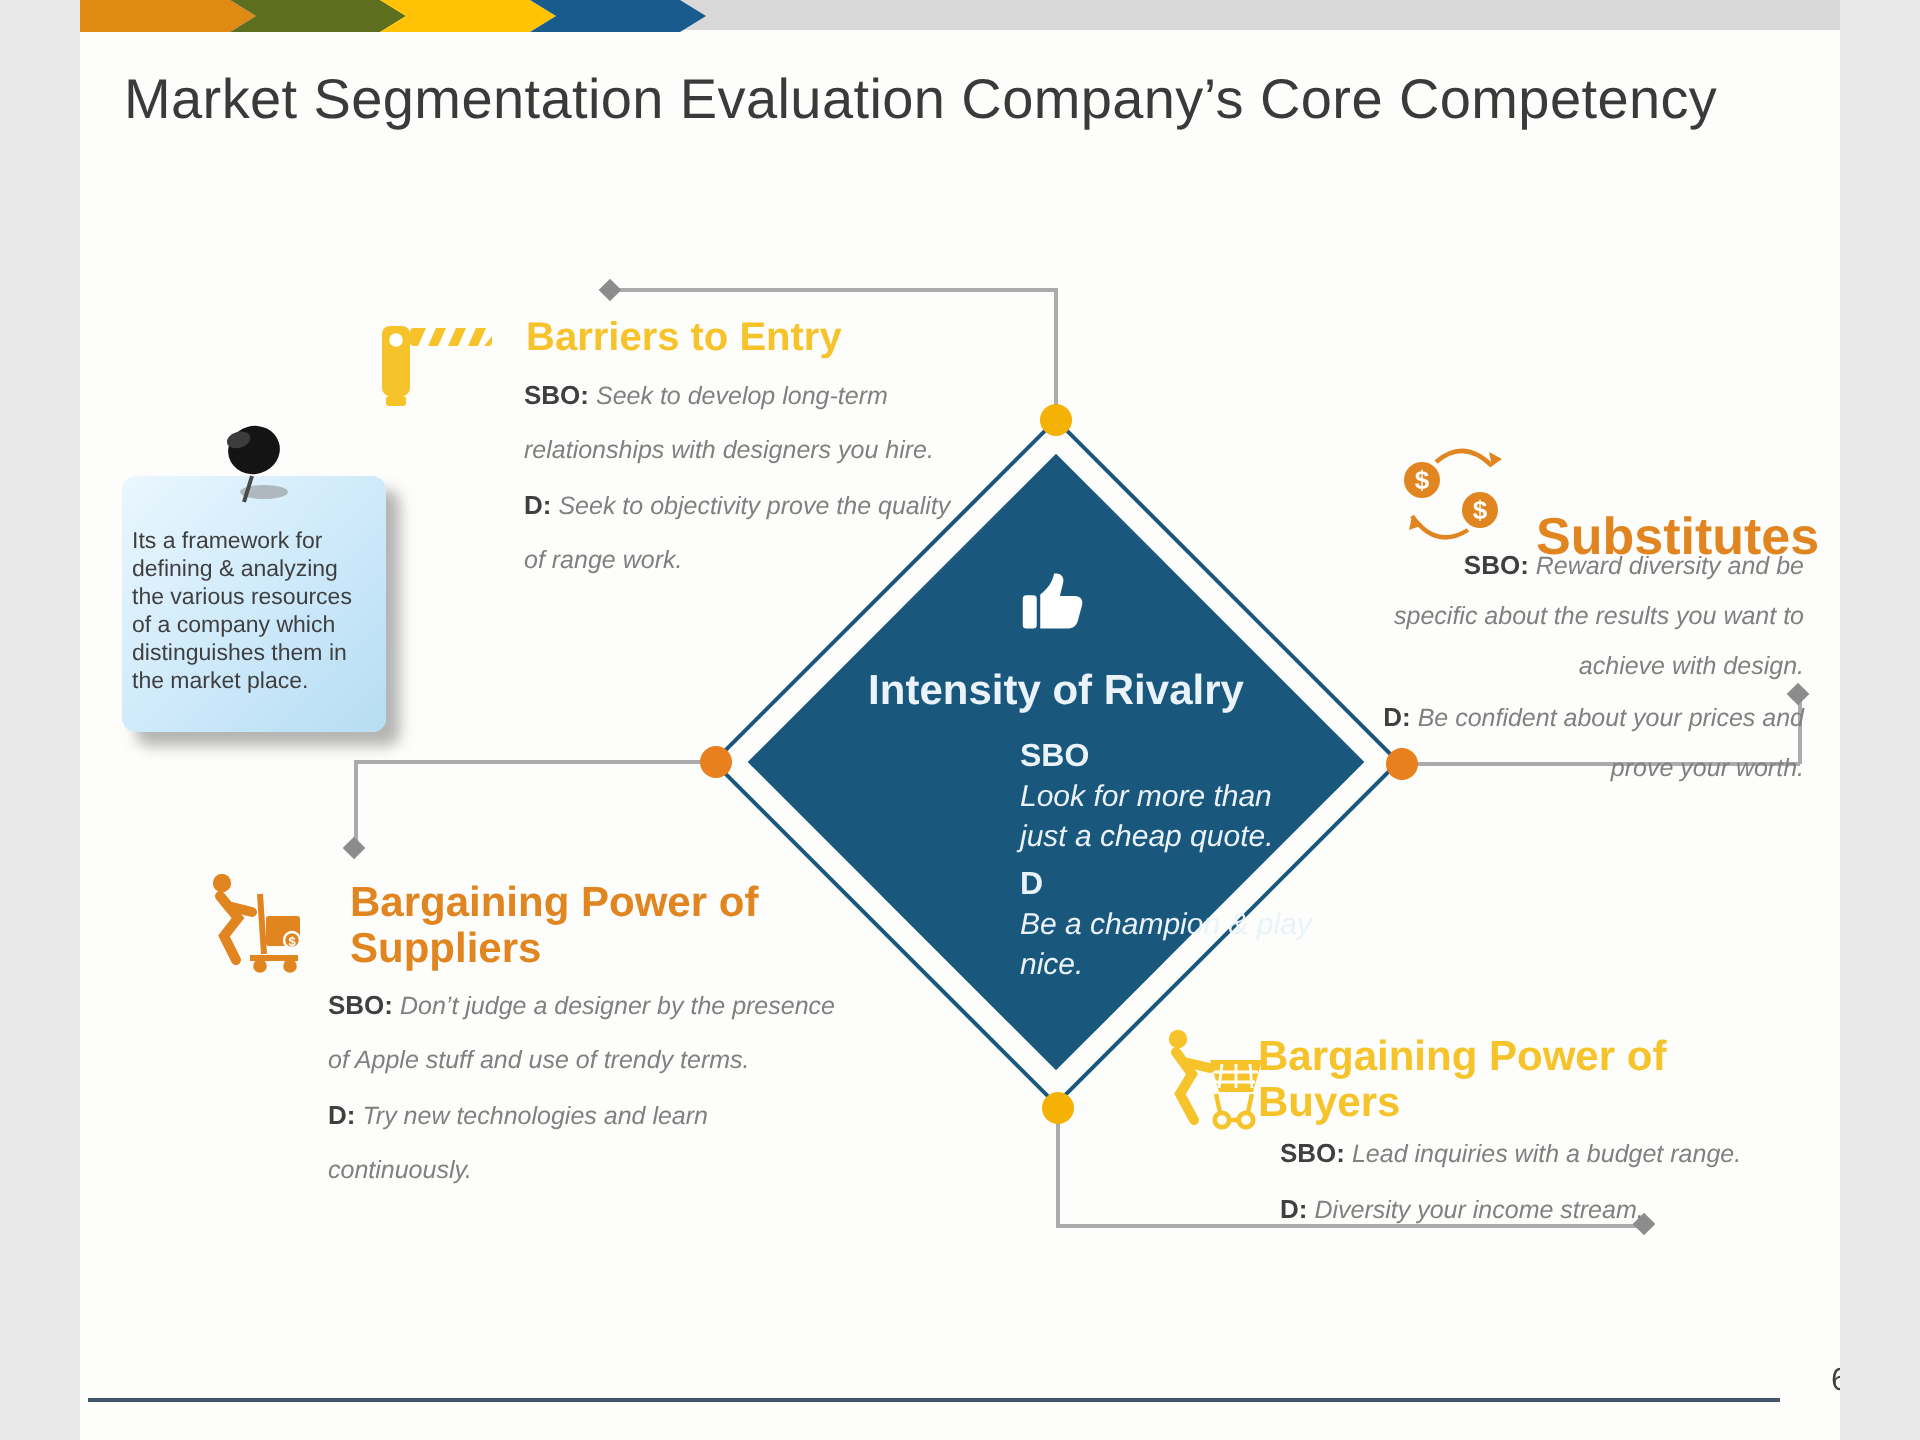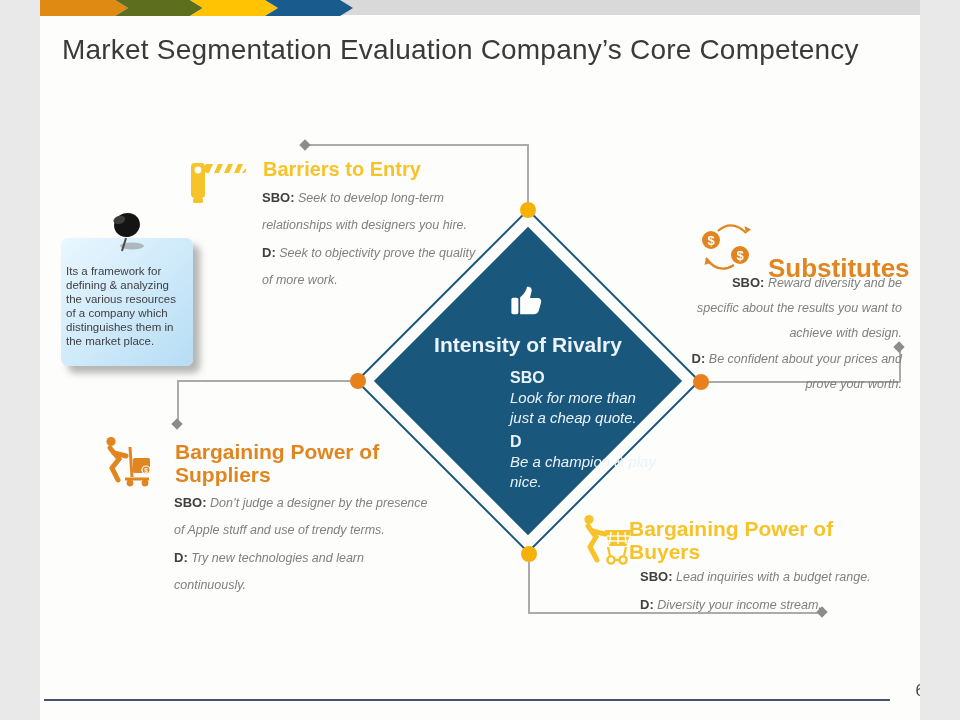--- a/index.html
+++ b/index.html
@@ -50,21 +50,21 @@
   .f-body i{font-style:italic;}
   .f-icon{position:absolute;z-index:2;}
   .barriers-icon{left:142px;top:156px;}
   .barriers-title{left:222px;top:157px;font-size:20px;color:var(--accent-yellow);}
   .barriers-body{left:222px;top:184px;width:214px;}
   .subs-icon{left:658px;top:222px;}
   .subs-title{left:727px;top:252px;font-size:26px;color:var(--accent-orange);}
   .subs-body{left:650px;top:270px;width:212px;text-align:right;line-height:25px;}
   .supp-icon{left:55px;top:435px;}
   .supp-title{left:134px;top:439px;font-size:21px;color:var(--accent-orange);width:212px;line-height:23px;}
-  .supp-body{left:134px;top:489px;width:260px;}
+  .supp-body{left:124px;top:489px;width:260px;}
   .buy-icon{left:539px;top:513px;}
   .buy-title{left:588px;top:516px;font-size:21px;color:var(--accent-yellow);width:232px;line-height:23px;}
   .buy-body{left:600px;top:563px;width:270px;line-height:28px;}
   
   .note{position:absolute;left:21px;top:238px;width:132px;height:128px;border-radius:7px;
         background:linear-gradient(135deg,#EAF7FE 0%,var(--note-blue) 55%,#B6DDF3 100%);
         box-shadow:7px 7px 7px rgba(110,110,110,.5);z-index:2;}
   .note-text{padding:27px 5px 0;font-size:11.5px;line-height:13.9px;text-align:left;color:#3F3F3F;}
   .pin{position:absolute;left:66px;top:208px;z-index:3;}
   
@@ -138,21 +138,21 @@
         <path d="M51 8 l5 0 l-4 9 l-5 0 z"></path>
         <path d="M61 8 l3 0 l0 4 l-4 5 l-3 0 z"></path>
       </g>
     </svg>
   </span>
   <h2 class="f-title barriers-title">Barriers to Entry</h2>
   <div class="f-body barriers-body">
     <p><b>SBO:</b>
        <i>Seek to develop long-term relationships with designers you hire.</i></p>
     <p><b>D:</b>
-       <i>Seek to objectivity prove the quality of more work.</i></p>
+       <i>Seek to objectivity prove the quality of range work.</i></p>
   </div>
 
   <span class="f-icon subs-icon">
     <svg width="66" height="50" viewBox="0 0 66 50">
       <g stroke="#E0851F" stroke-width="2.2" fill="none">
         <path d="M20 9 Q34 -3 48 11"></path>
         <path d="M36 43 Q20 53 8 36"></path>
       </g>
       <g fill="#E0851F">
         <path d="M48 11 l-1.5-7 l6.5 3.5 z"></path>

